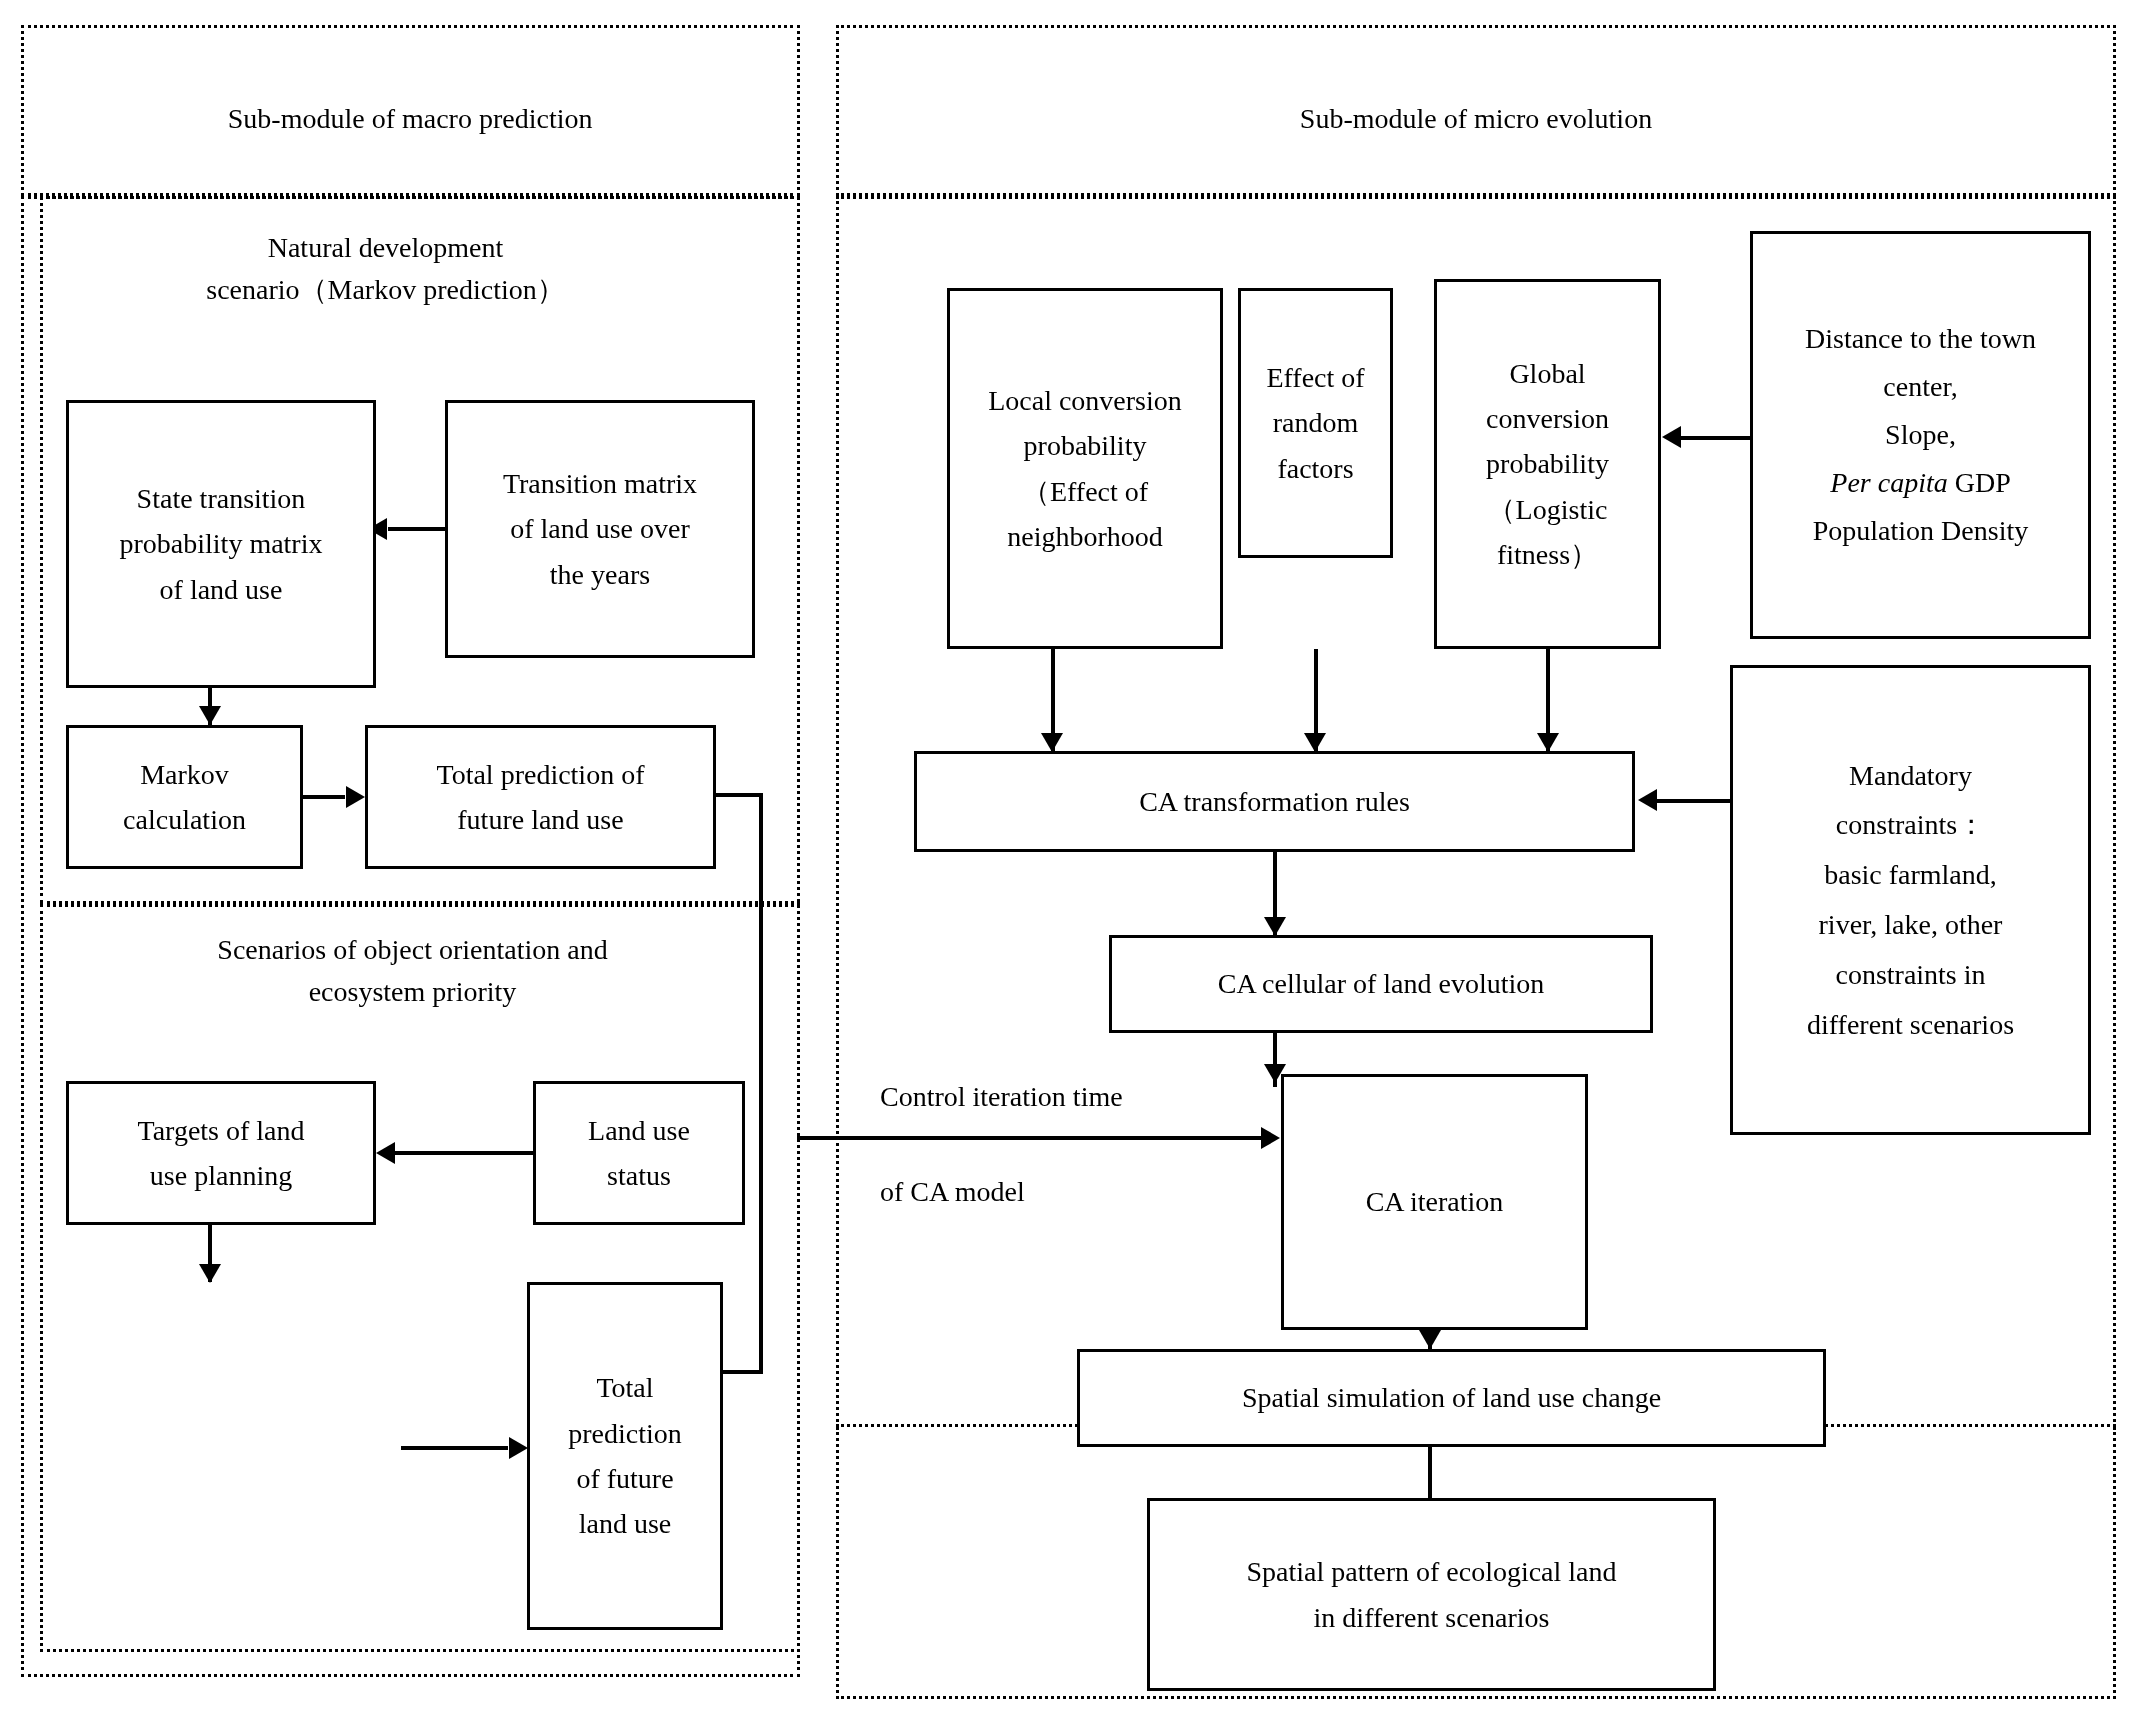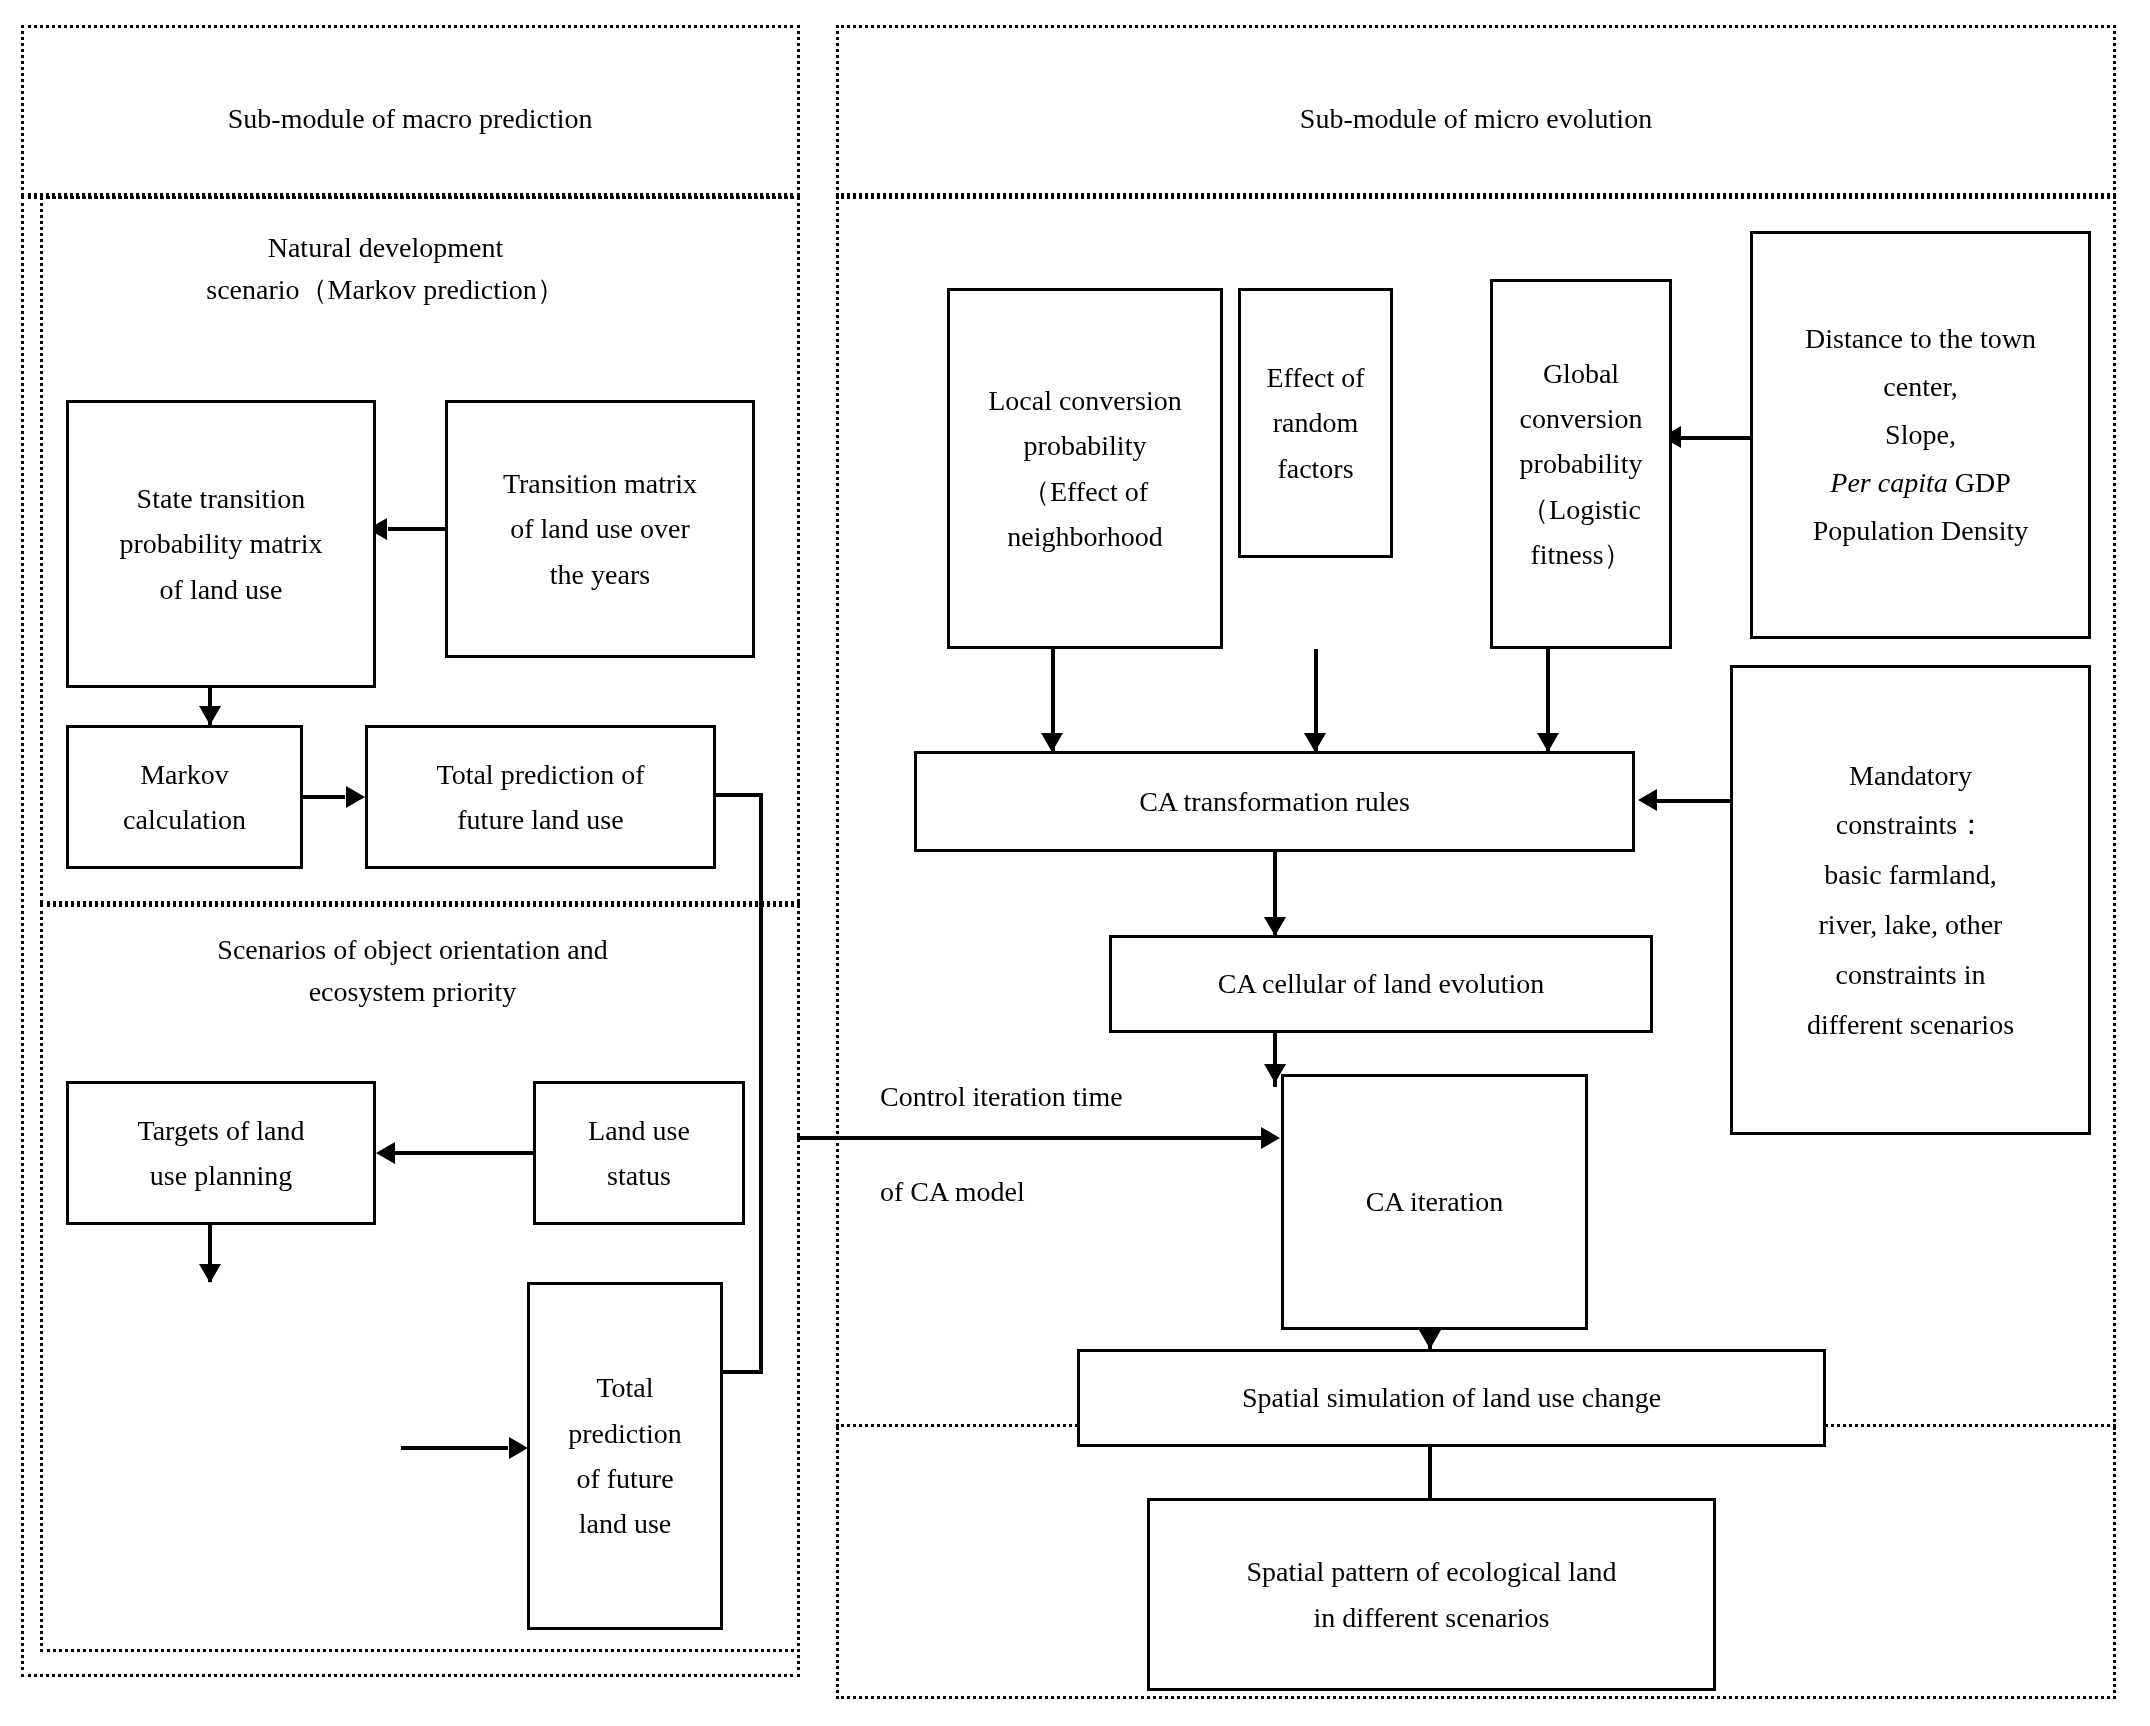--- a/index.html
+++ b/index.html
@@ -152,21 +152,21 @@
 （Effect of
 neighborhood</span>
   </div>
 
   <div class="node" style="left:1238px;top:288px;width:155px;height:270px;">
     <span class="inner" style="white-space:pre-line;">Effect of
 random
 factors</span>
   </div>
 
-  <div class="node" style="left:1490px;top:279px;width:182px;height:370px;">
+  <div class="node" style="left:1434px;top:279px;width:227px;height:370px;">
     <span class="inner" style="white-space:pre-line;">Global
 conversion
 probability
 （Logistic
 fitness）</span>
   </div>
 
   <div class="node" style="left:1750px;top:231px;width:341px;height:408px;">
     <span class="inner" style="line-height:1.72;">
       <span>Distance to the town</span><br>

